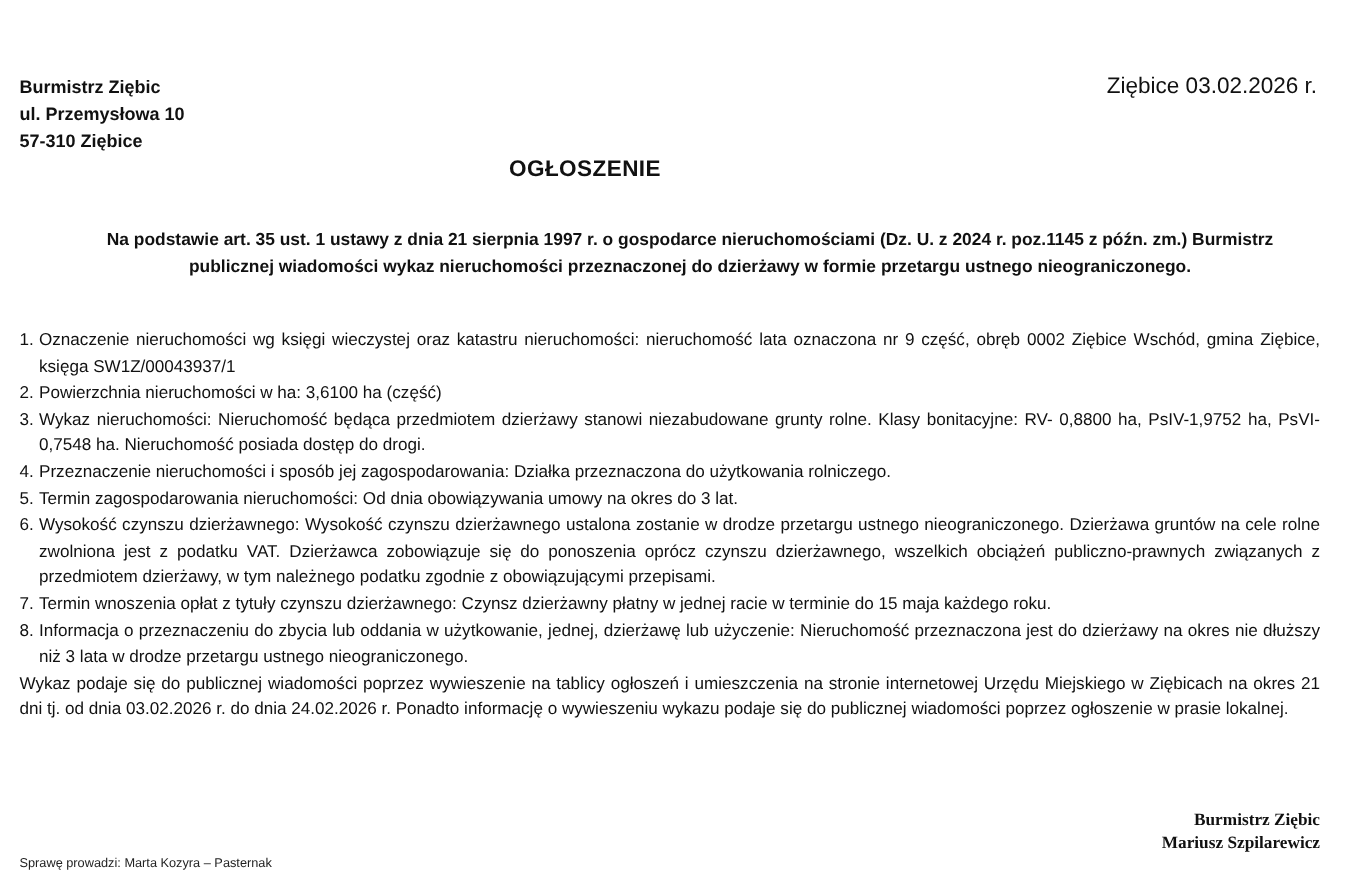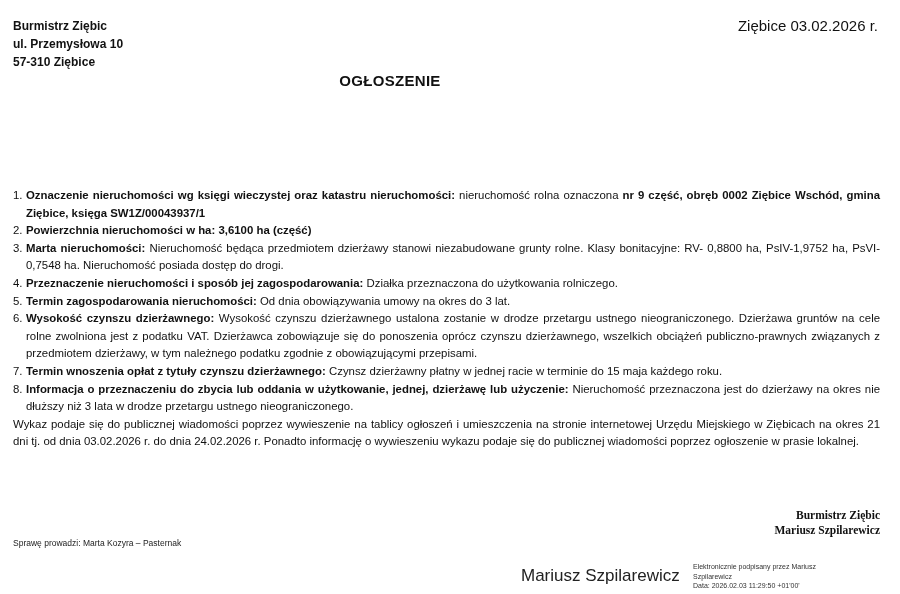--- a/index.html
+++ b/index.html
@@ -1,61 +1,63 @@
 <!DOCTYPE html>
 <html><head>
 <meta charset="utf-8">
 <style>
   html, body { margin: 0; padding: 0; background: #ffffff; }
   body { width: 900px; height: 594px; position: relative; overflow: hidden;
          font-family: "Liberation Sans", "DejaVu Sans", sans-serif; color: #111; }
-  .abs { position: absolute; }
+  .abs { position: absolute; margin-top: 32px; }
   .sender { left: 13px; top: 17px; font-weight: bold; font-size: 12px; line-height: 18px; }
   .date { right: 22px; top: 17px; font-size: 15px; line-height: 18px; }
   .title { left: 0; width: 780px; top: 72px; text-align: center; font-weight: bold; font-size: 15px; letter-spacing: 0.3px; }
   .intro { left: 60px; width: 800px; top: 119px; text-align: center; font-weight: bold; font-size: 11.6px; line-height: 18px; }
   .list { left: 13px; width: 867px; top: 187px; font-size: 11.4px; line-height: 17.6px; }
   .item { display: flex; text-align: justify; }
   .num { width: 13px; flex: 0 0 13px; }
   .content { flex: 1; }
-  .content b { font-weight: bold; }
+  .content b { font-weight: normal; }
   .footer-para { text-align: justify; }
   .sig-right { right: 20px; top: 508px; text-align: right; font-family: "Liberation Serif", "DejaVu Serif", serif; font-weight: bold; font-size: 11.5px; line-height: 15px; }
   .prepared { left: 13px; top: 538px; font-size: 8.5px; color: #222; }
   .esig-name { left: 521px; top: 566px; font-size: 17px; color: #222; }
   .esig-info { left: 693px; top: 562px; font-size: 7px; line-height: 9.5px; color: #333; }
 </style>
 </head>
 <body>
 
 <div class="abs sender">
   <div>Burmistrz Ziębic</div>
   <div>ul. Przemysłowa 10</div>
   <div>57-310 Ziębice</div>
 </div>
 
 <div class="abs date">Ziębice 03.02.2026 r.</div>
 
 <div class="abs title">OGŁOSZENIE</div>
 
 <div class="abs intro">
+  <div>Na podstawie art. 35 ust. 1 ustawy z dnia 21 sierpnia 1997 r. o gospodarce nieruchomościami (Dz. U. z 2024 r. poz.1145 z późn. zm.) Burmistrz</div>
+  <div>publicznej wiadomości wykaz nieruchomości przeznaczonej do dzierżawy w formie przetargu ustnego nieograniczonego.</div>
 </div>
 
 <div class="abs list">
   <div class="item">
     <span class="num">1.</span>
-    <span class="content"><b>Oznaczenie nieruchomości wg księgi wieczystej oraz katastru nieruchomości:</b><span> nieruchomość rolna oznaczona </span><b>nr 9 część, obręb 0002 Ziębice Wschód, gmina Ziębice,  księga  SW1Z/00043937/1</b></span>
+    <span class="content"><b>Oznaczenie nieruchomości wg księgi wieczystej oraz katastru nieruchomości:</b><span> nieruchomość lata oznaczona </span><b>nr 9 część, obręb 0002 Ziębice Wschód, gmina Ziębice,  księga  SW1Z/00043937/1</b></span>
   </div>
   <div class="item">
     <span class="num">2.</span>
     <span class="content"><b>Powierzchnia nieruchomości w ha: 3,6100 ha  (część)</b></span>
   </div>
   <div class="item">
     <span class="num">3.</span>
-    <span class="content"><b>Marta nieruchomości:</b><span> Nieruchomość będąca przedmiotem dzierżawy stanowi niezabudowane grunty rolne. Klasy bonitacyjne: RV- 0,8800 ha, PsIV-1,9752 ha, PsVI- 0,7548 ha.  Nieruchomość posiada dostęp do drogi.</span></span>
+    <span class="content"><b>Wykaz nieruchomości:</b><span> Nieruchomość będąca przedmiotem dzierżawy stanowi niezabudowane grunty rolne. Klasy bonitacyjne: RV- 0,8800 ha, PsIV-1,9752 ha, PsVI- 0,7548 ha.  Nieruchomość posiada dostęp do drogi.</span></span>
   </div>
   <div class="item">
     <span class="num">4.</span>
     <span class="content"><b>Przeznaczenie nieruchomości i sposób jej zagospodarowania:</b><span> Działka przeznaczona do użytkowania rolniczego.</span></span>
   </div>
   <div class="item">
     <span class="num">5.</span>
     <span class="content"><b>Termin zagospodarowania nieruchomości:</b><span> Od dnia obowiązywania umowy na okres do 3 lat.</span></span>
   </div>
   <div class="item">

